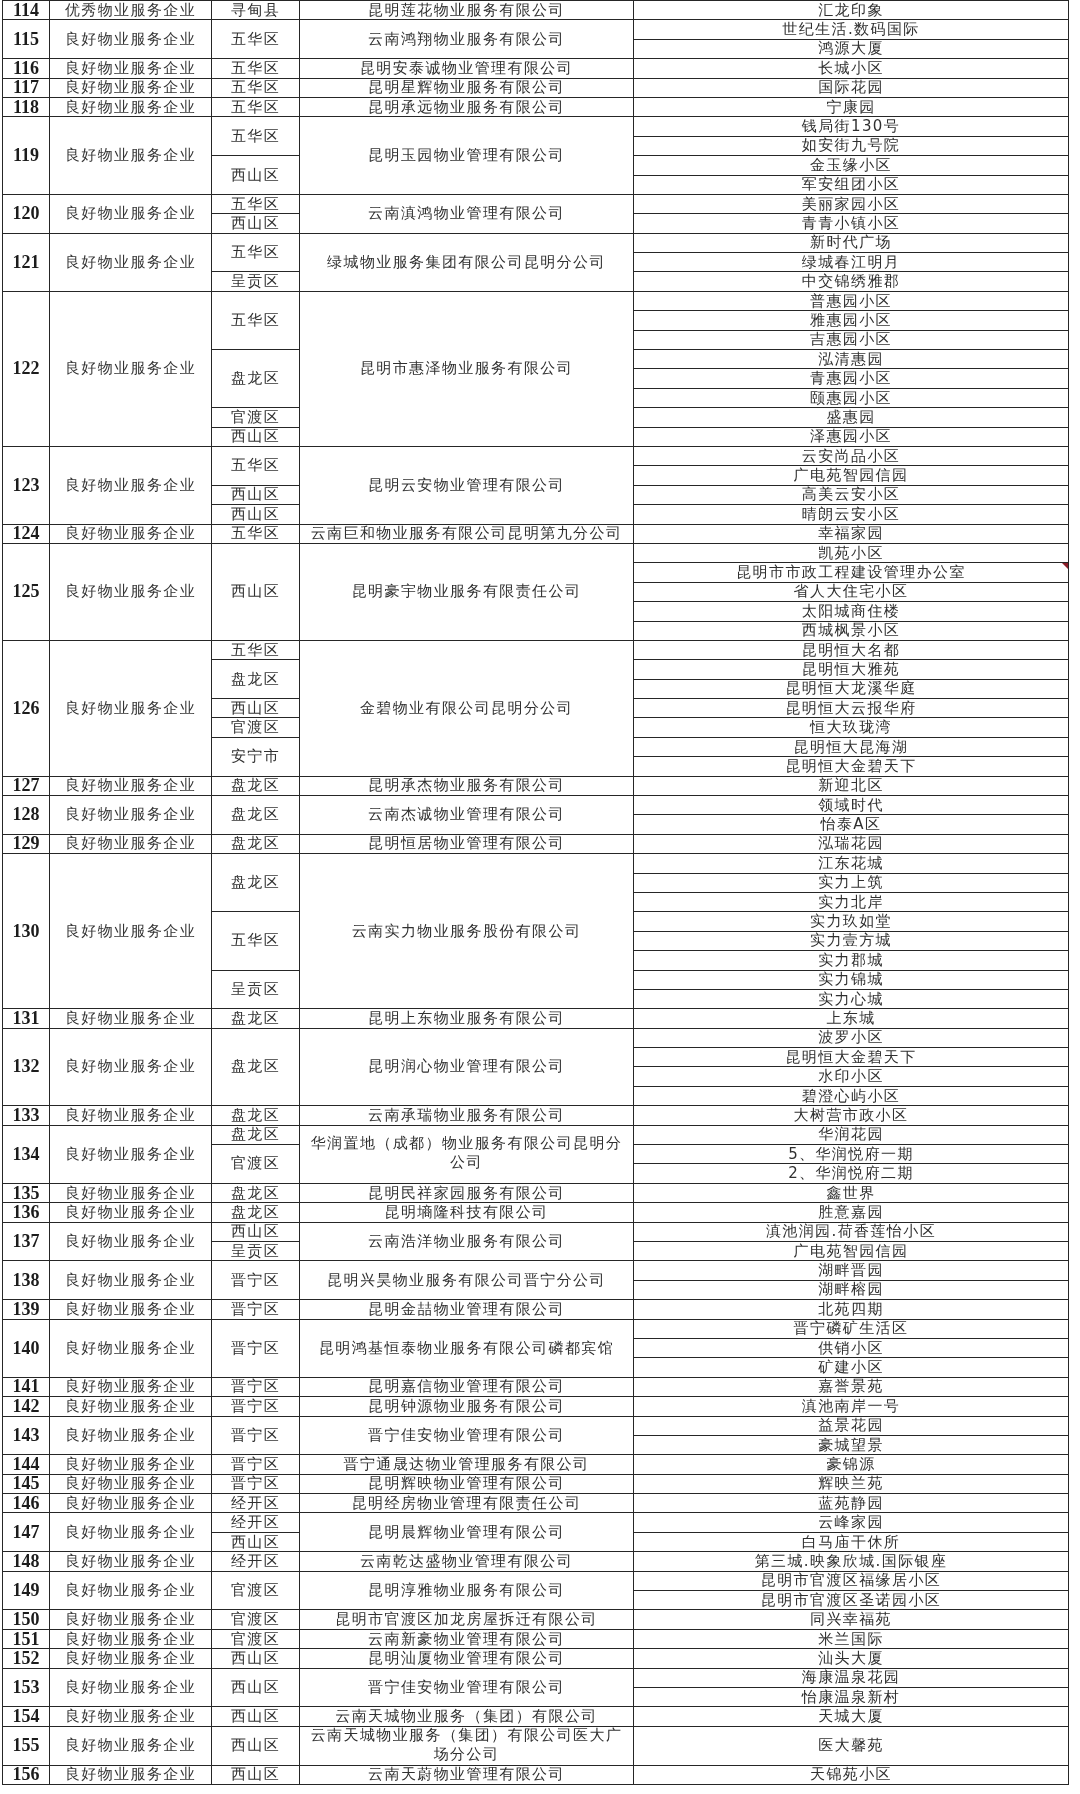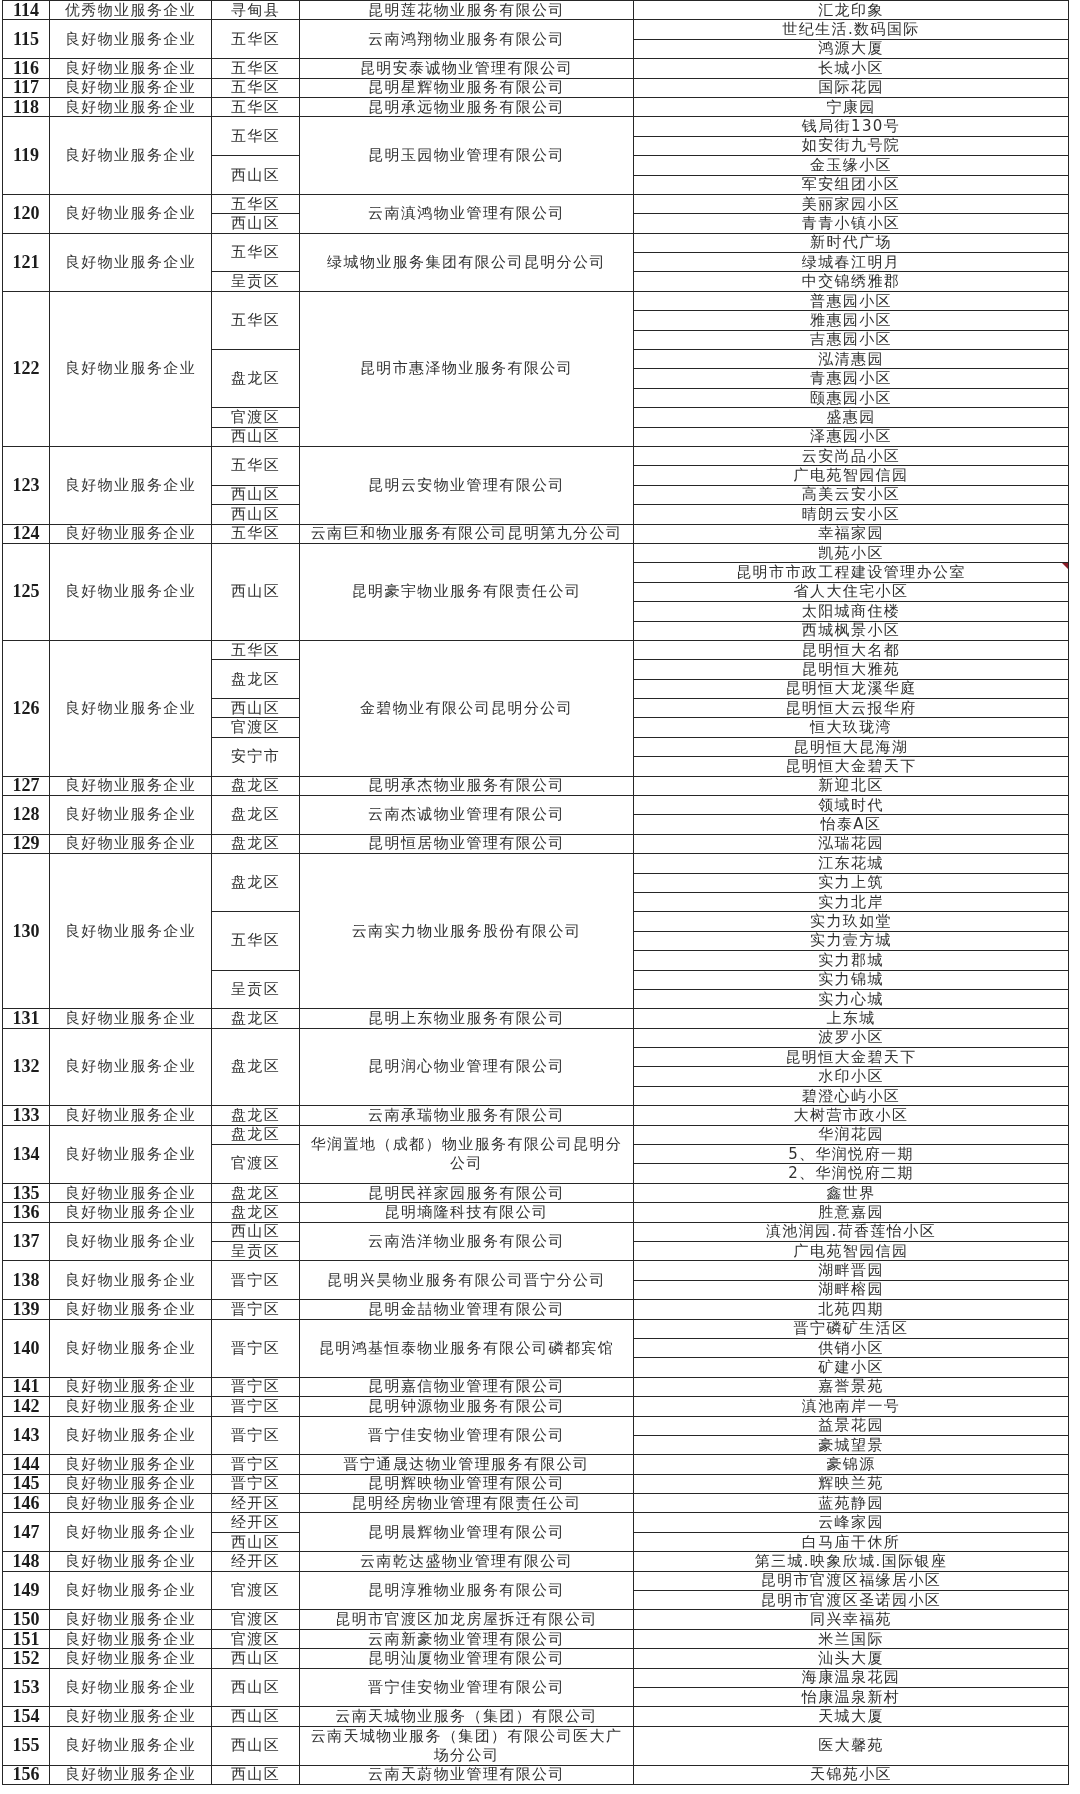--- a/index.html
+++ b/index.html
@@ -22,21 +22,21 @@
     color:#303030;
     font-family:"DejaVu Sans", sans-serif;
     font-size:15px; line-height:17px; letter-spacing:1.4px;
     white-space:nowrap; overflow:hidden;
   }
   td.c-no {
     font-family:"Liberation Serif", serif; font-weight:bold;
     font-size:18px; letter-spacing:0; color:#1c1c1c;margin-top:11px;
   }
   td.c-cat { color:#353535; }
-  td.c-comp.wrap { white-space:normal; padding:0 6px; line-height:19px; }
+  td.c-comp.wrap { white-space:normal; padding:0 6px; line-height:19px;font-family:Liberation Mono, monospace; }
   td.flagged { position:relative; }
   .comment-flag {
     position:absolute; top:0; right:0; width:0; height:0;
     border-left:6px solid transparent; border-top:6px solid #8b1f2a;
   }
 </style>
 </head>
 <body>
 
 <table class="grid">

